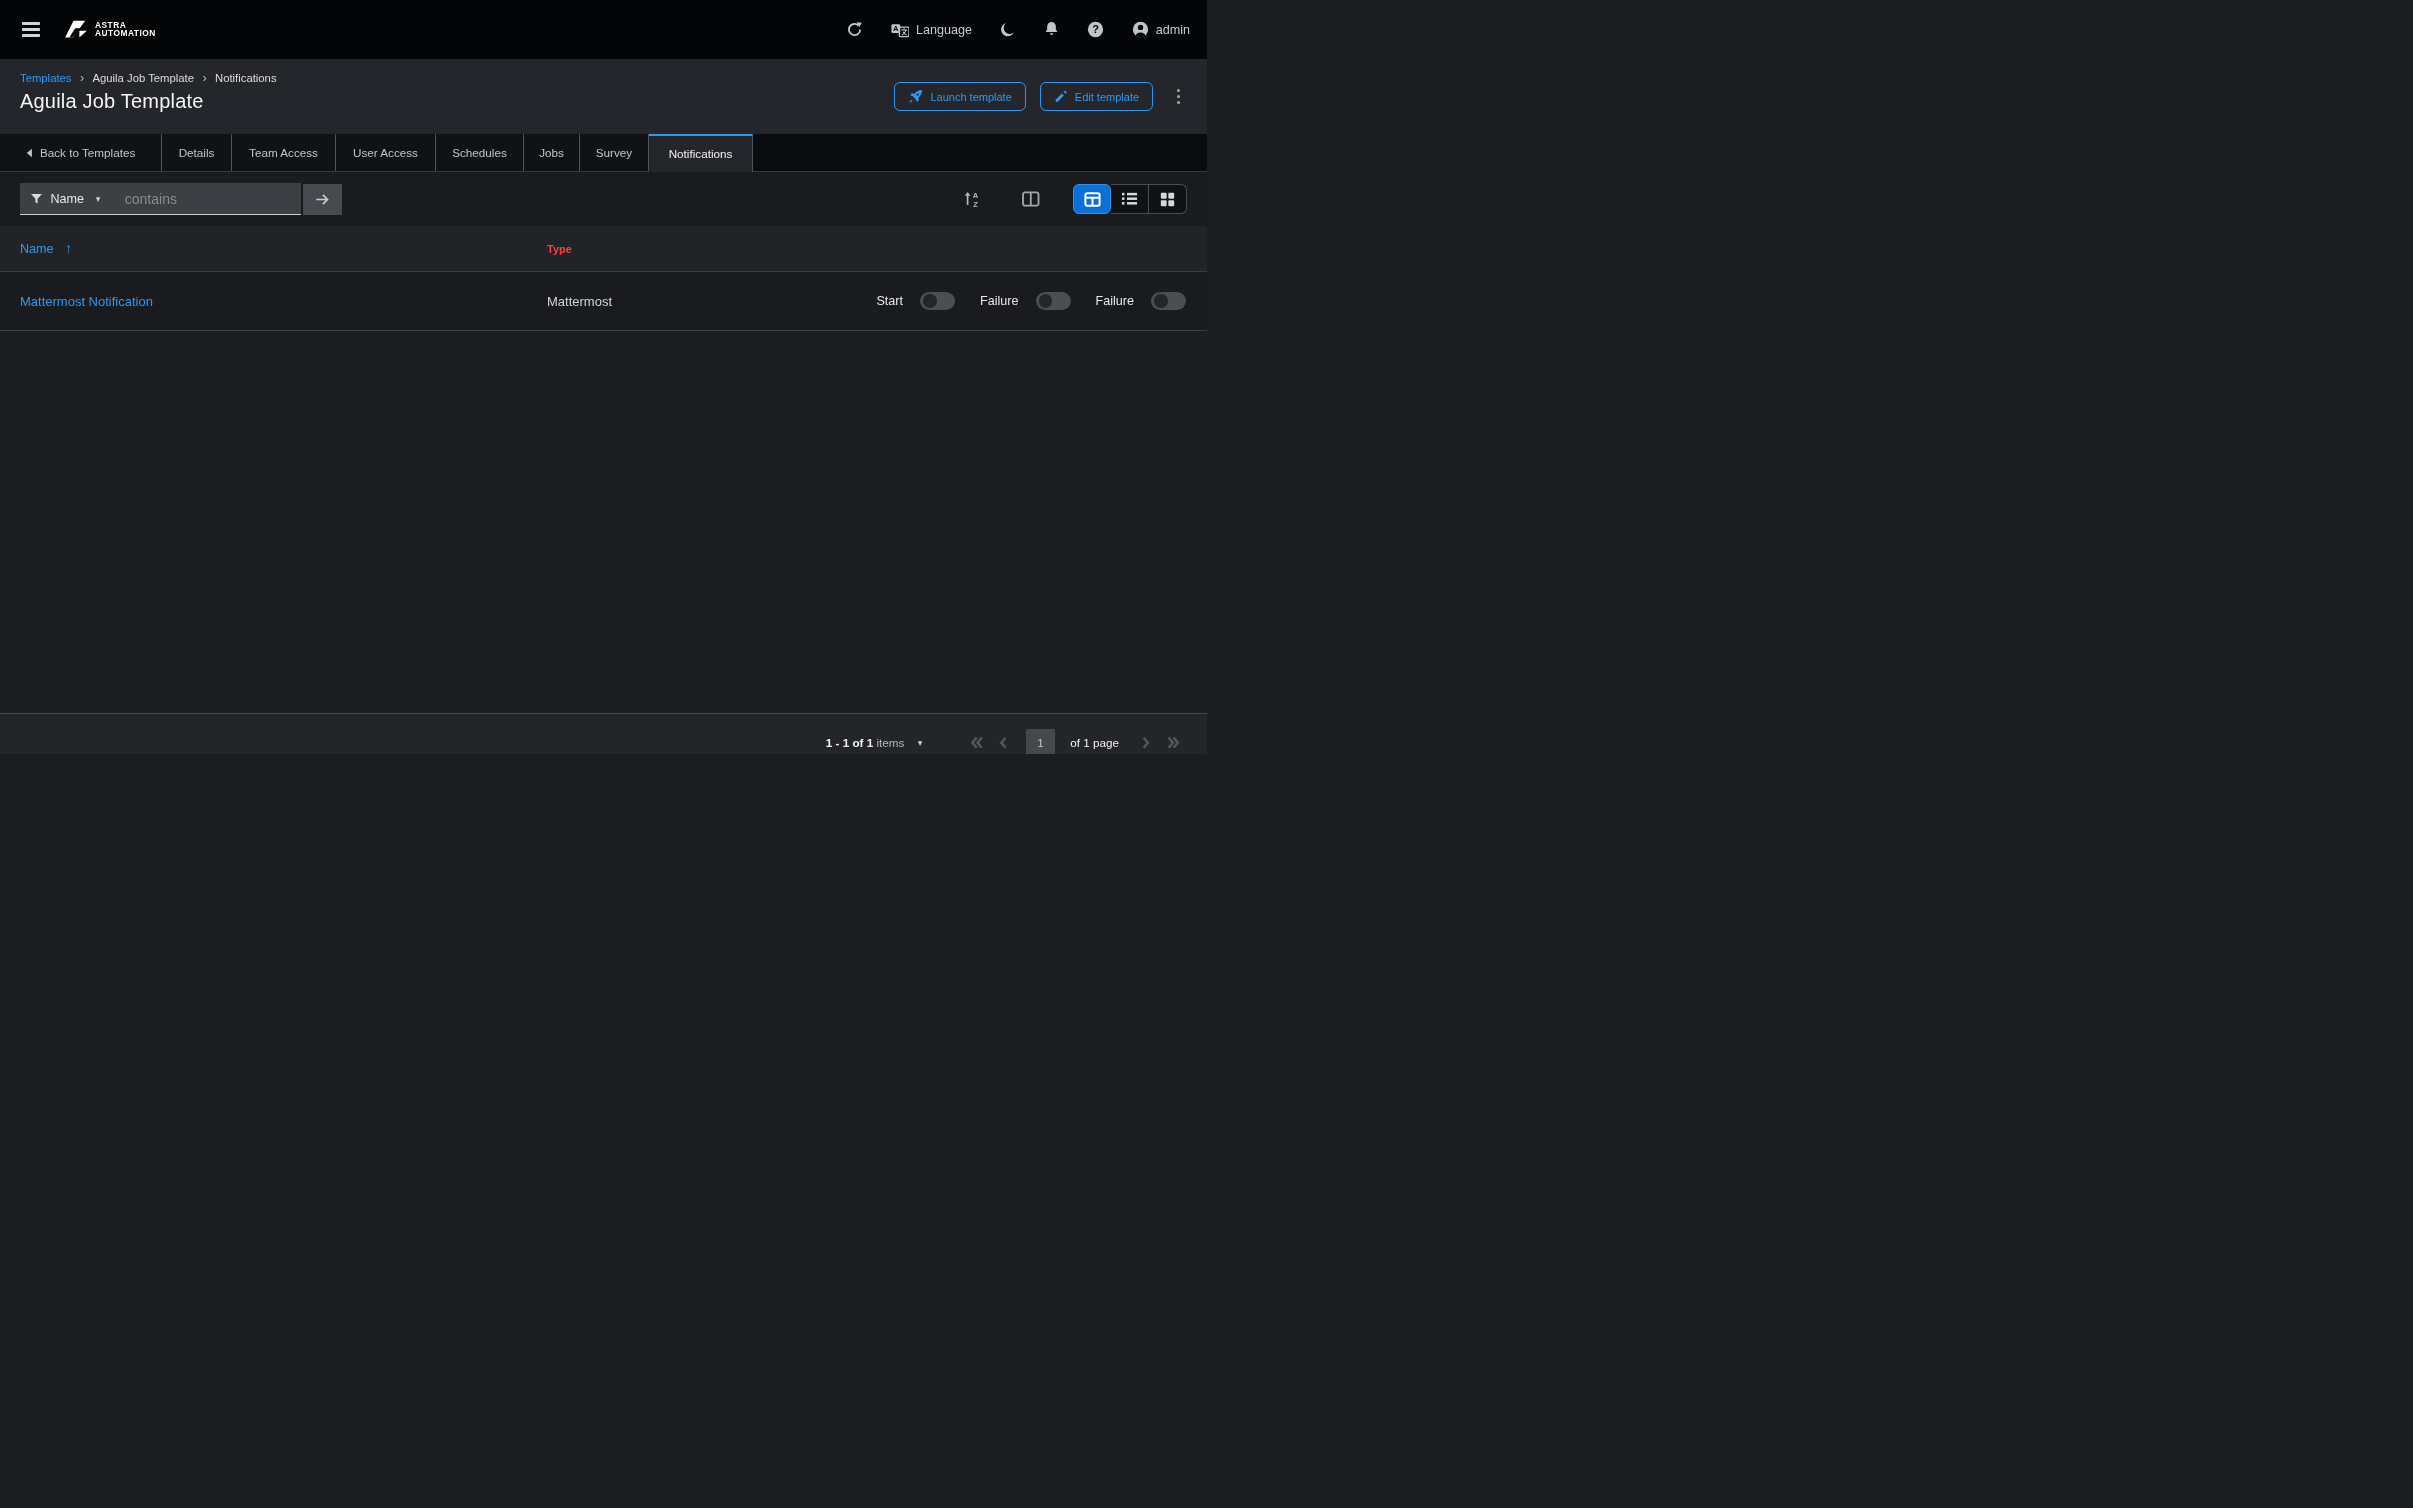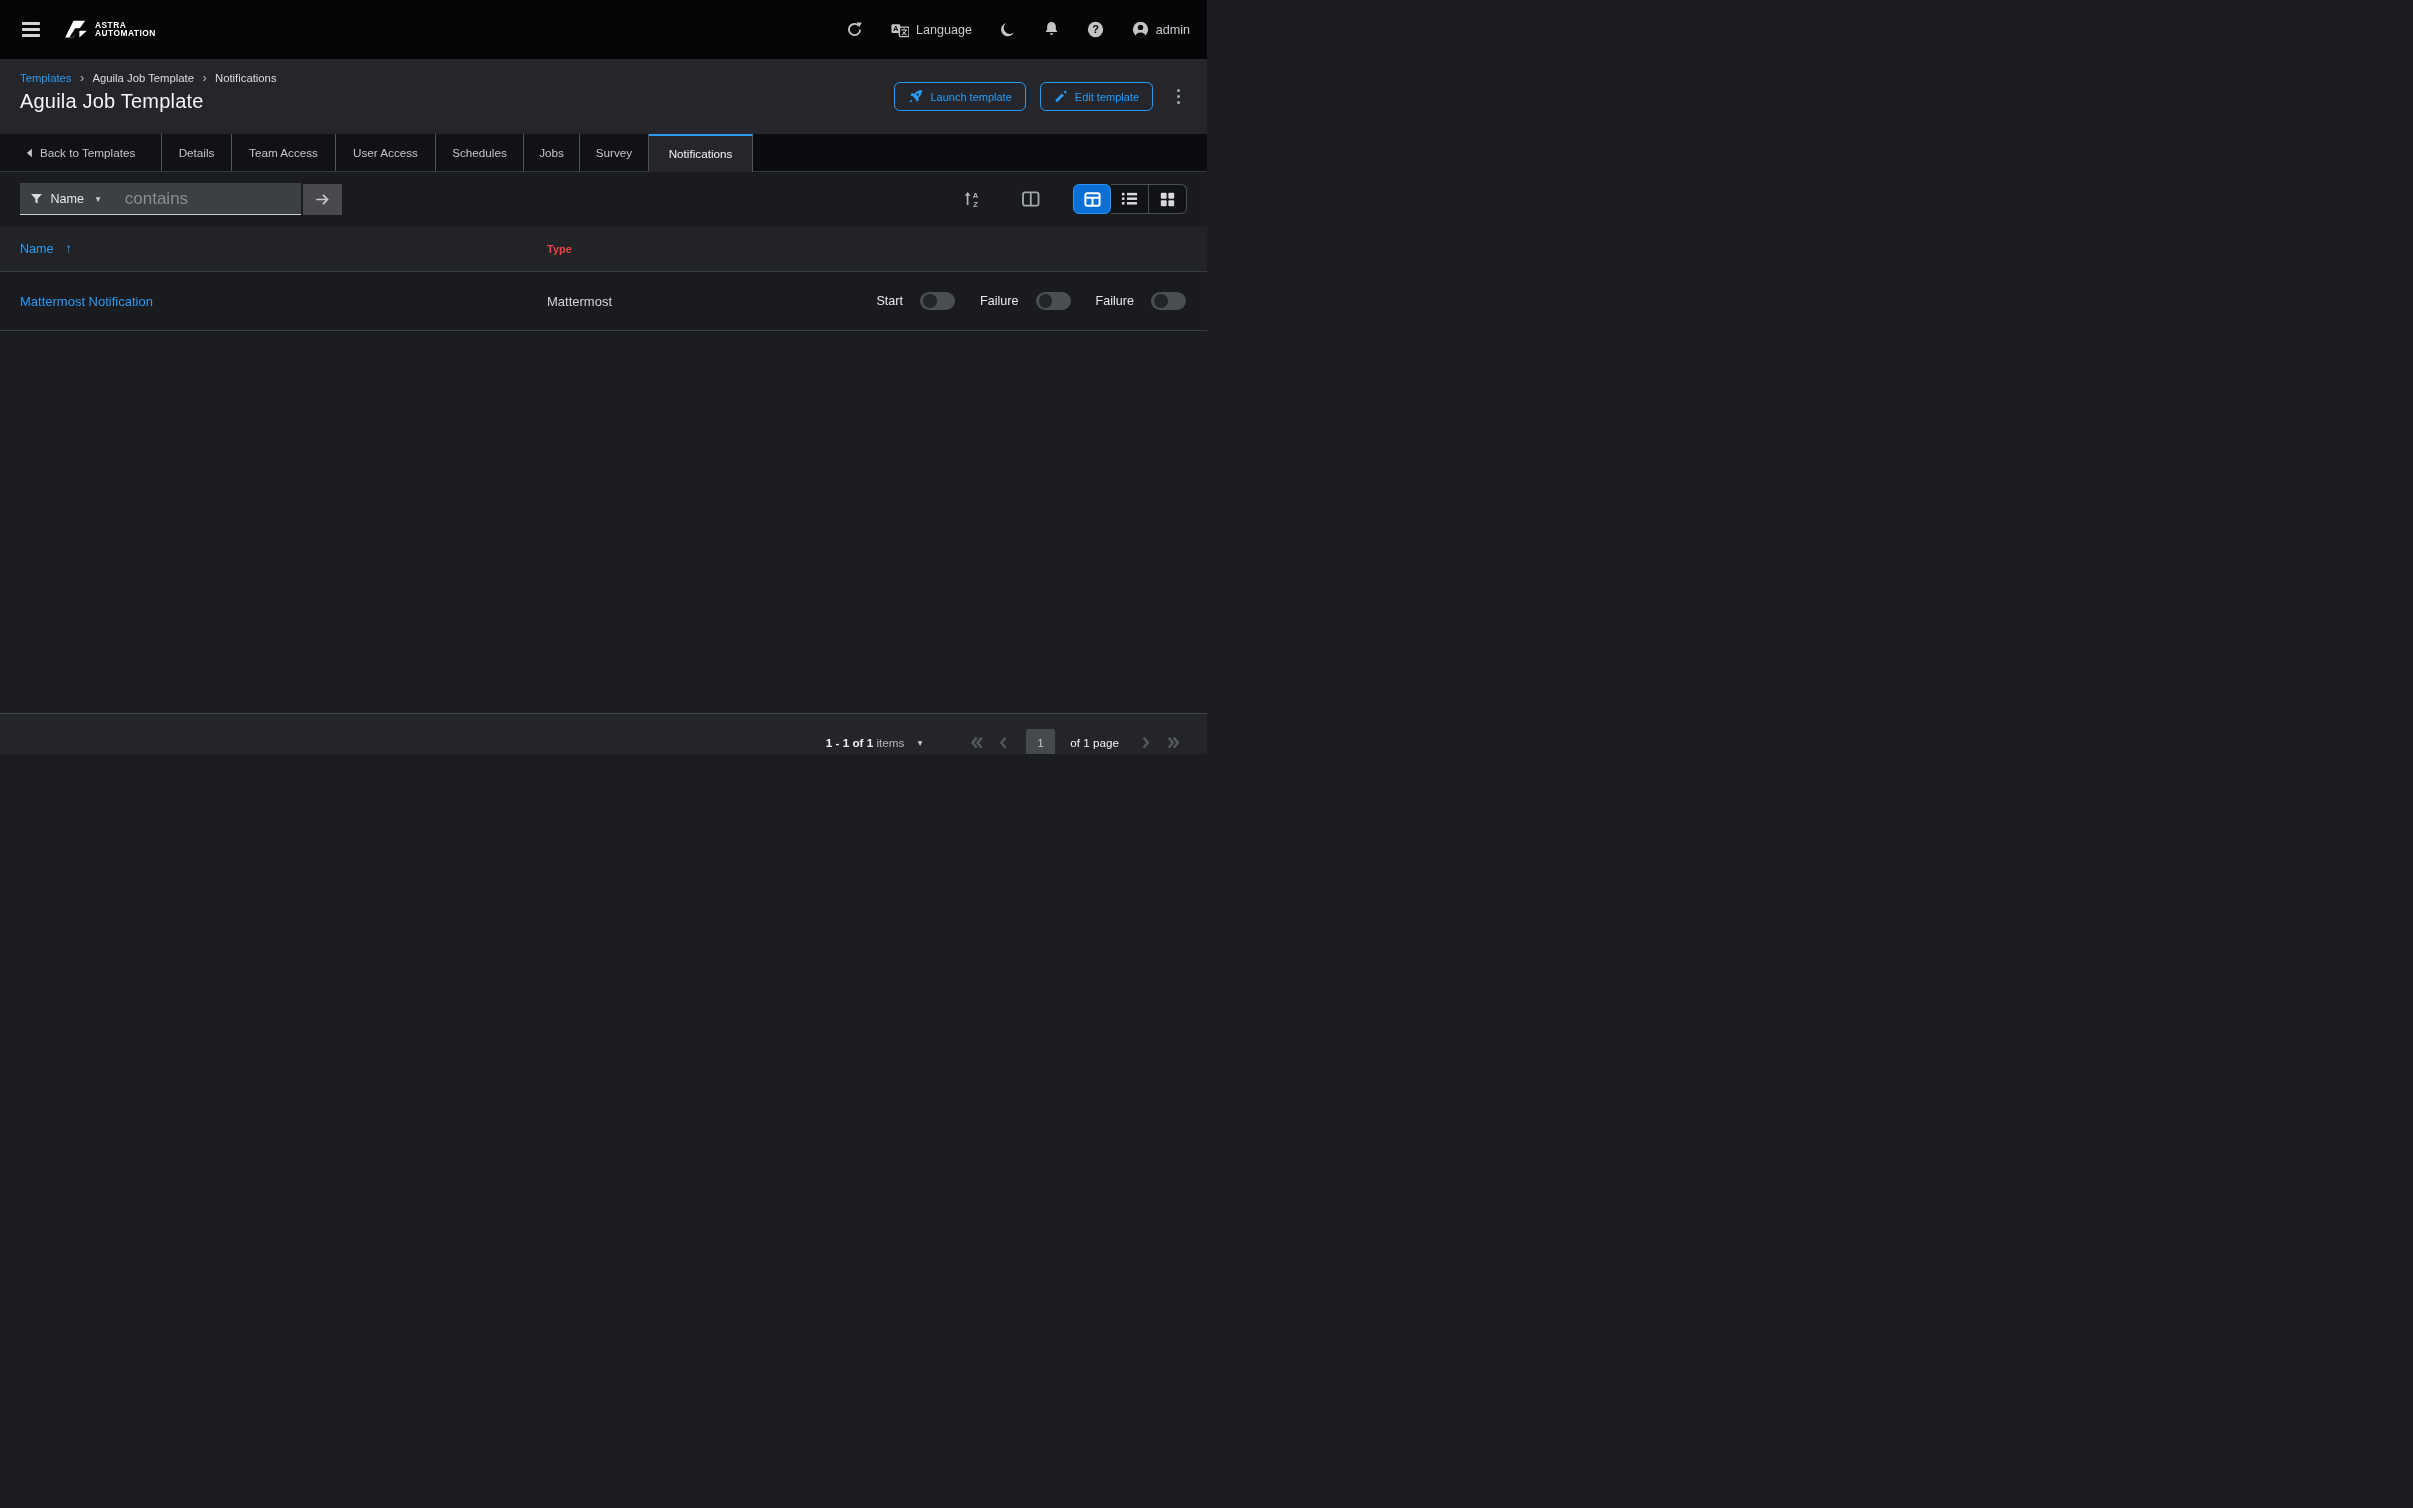--- a/index.html
+++ b/index.html
@@ -45,21 +45,21 @@
     margin-bottom:-0.8px;
   }
   
   .toolbar { height:54px; background:#191b1f; flex:none; display:flex; align-items:center; padding:0 20px; }
   .filter-main { display:flex; border-bottom:0.8px solid #cdcfd1; }
   .filter-dd { background:#3c3f43; height:31px; display:flex; align-items:center; gap:8.4px; padding:0 11px; cursor:pointer; }
   .filter-dd .lbl { color:#e6e7e9; font-size:12.6px; }
   .filter-dd .caret { color:#c9cbcd; font-size:9.2px; margin-left:3.4px; }
   .filter-input {
     width:190px; height:31px; background:#3c3f43; border:none; outline:none;
-    color:#e6e7e9; font-size:17px; font-family:inherit; padding:0 13.4px;
+    color:#e6e7e9; font-size:14px; font-family:inherit; padding:0 13.4px;
   }
   .filter-input::placeholder { color:#8a8d90; }
   .filter-go {
     width:39px; height:31px; margin-left:1.7px; background:#47494e; border:none;
     display:flex; align-items:center; justify-content:center; cursor:pointer;
   }
   .toolbar-right { margin-left:auto; display:flex; align-items:center; }
   .tool-icon-btn { background:none; border:none; padding:5px; display:flex; cursor:pointer; }
   .sort-btn { margin-right:32px; }
   .cols-btn { margin-right:28px; }

